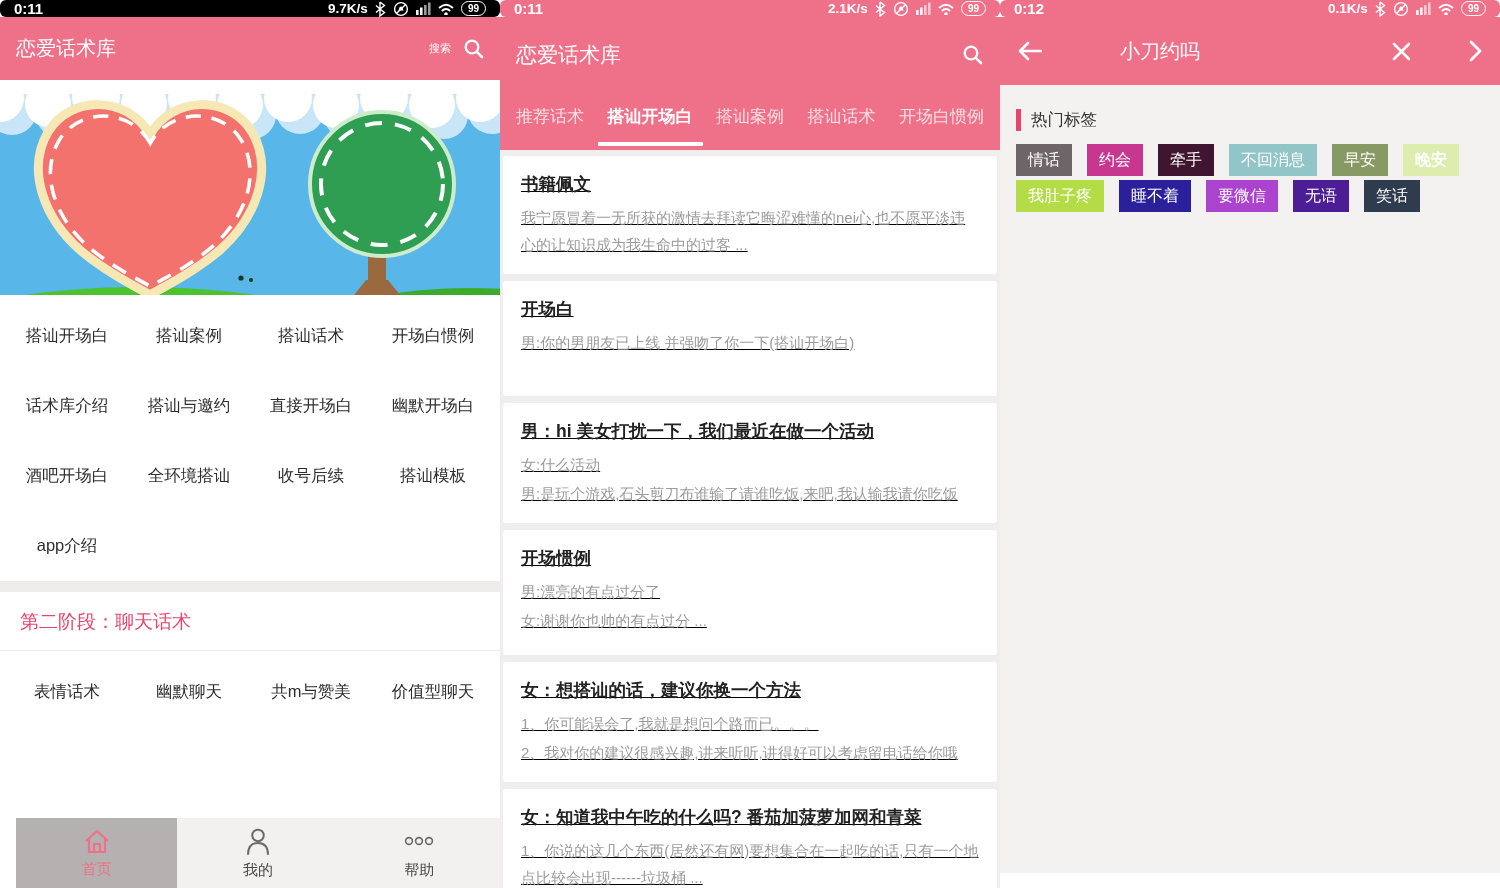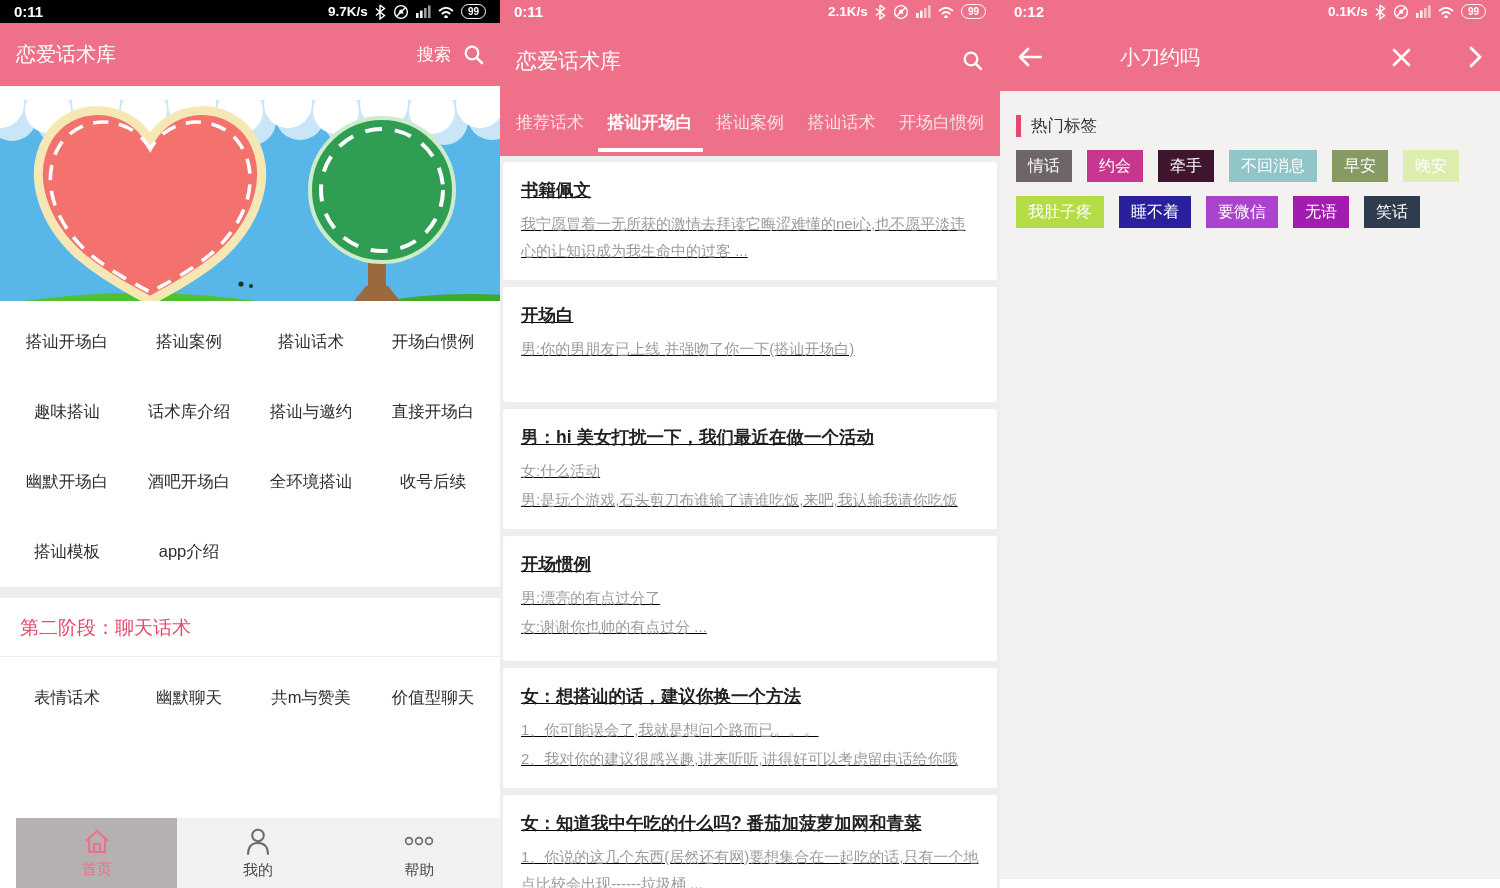--- a/index.html
+++ b/index.html
@@ -7,35 +7,35 @@
     --accent:#e8476d;
     --ink:#333;
     --gray-text:#9b9b9b;
   }
   *{box-sizing:border-box;margin:0;padding:0;}
   body{font-family:"Liberation Sans",sans-serif;background:#222;}
   .stage{width:1500px;height:888px;display:flex;overflow:hidden;background:#fff;}
   .screen{width:500px;height:888px;position:relative;overflow:hidden;background:#fff;flex:0 0 500px;}
 
   
-  .statusbar{height:23px;display:flex;align-items:center;justify-content:space-between;
-    padding:8px 14px;color:#fff;font-size:15px;font-weight:bold;}
+  .statusbar{height:17px;display:flex;align-items:center;justify-content:space-between;
+    padding:8px 14px;color:#fff;font-size:15px;font-weight:bold;border-radius:6px;}
   .statusbar.dark{background:#000;}
   .statusbar.pink{background:var(--pink);}
   .sb-right{display:flex;align-items:center;gap:7px;font-size:13.5px;}
   .battery{border:1.5px solid #fff;border-radius:8px;font-size:10px;line-height:13px;
     padding:0 6px;height:15px;font-weight:bold;}
 
   
   .appbar{background:var(--pink);color:#fff;display:flex;align-items:center;padding:0 16px;}
   .appbar .title{flex:1;font-size:20px;}
   .s1 .appbar{height:63px;}
   .s2 .appbar{height:76px;}
   .s2 .appbar .title{font-size:21px;}
-  .search-label{font-size:17px;margin-right:12px;}
+  .search-label{font-size:11px;margin-right:12px;}
   .iconbtn{display:flex;align-items:center;justify-content:center;}
 
   
   .banner{height:215px;overflow:hidden;line-height:0;}
   .banner svg{display:block;}
 
   
   .section-title{padding:17px 20px 15px;font-size:19px;color:var(--accent);
     border-bottom:1px solid #f0eeee;background:#fff;}
   .grid{display:grid;grid-template-columns:repeat(4,1fr);padding:6px 6px 0;}
@@ -70,21 +70,21 @@
   .card.c5{min-height:90px;}
   .card.c6{min-height:119px;}
 
   
   .s3 .appbar{height:68px;padding:0 18px;gap:16px;}
   .s3 .appbar .title{flex:1;font-size:20px;margin-left:62px;}
   .s3 .close{margin-right:42px;}
   .content3{background:#f4f2f1;height:788px;padding:16px 16px;}
   .panel-title{display:flex;align-items:center;font-size:16.5px;color:#333;margin:8px 0 13px;}
   .panel-bar{width:5px;height:22px;background:var(--accent);margin-right:10px;}
-  .tagwrap{display:flex;flex-wrap:wrap;gap:14px 15px;align-items:center;}
+  .tagwrap{display:flex;flex-wrap:wrap;gap:4px 15px;align-items:center;}
   .chip{color:#fff;font-size:16px;padding:5px 12px;height:32px;display:flex;
     align-items:center;cursor:pointer;}
 </style>
 </head>
 <body>
 
 <svg width="0" height="0" style="position:absolute">
   <defs>
     <g id="ic-bt">
         <path d="M5 1 L9.5 4.5 L5 8 L9.5 11.5 L5 15 V1 M5 8 L1 4.5 M5 8 L1 11.5" fill="none" stroke="#fff" stroke-width="1.4"></path>
@@ -194,21 +194,20 @@
         <circle cx="241" cy="198" r="2.6" fill="#16381f"></circle>
         <circle cx="251" cy="200" r="2" fill="#16381f"></circle>
       </svg>
     </div>
 
     <div class="grid">
       <div class="cell">搭讪开场白</div>
       <div class="cell">搭讪案例</div>
       <div class="cell">搭讪话术</div>
       <div class="cell">开场白惯例</div>
-      <div class="cell">趣味搭讪</div>
       <div class="cell">话术库介绍</div>
       <div class="cell">搭讪与邀约</div>
       <div class="cell">直接开场白</div>
       <div class="cell">幽默开场白</div>
       <div class="cell">酒吧开场白</div>
       <div class="cell">全环境搭讪</div>
       <div class="cell">收号后续</div>
       <div class="cell">搭讪模板</div>
       <div class="cell">app介绍</div>
     </div>
@@ -361,23 +360,23 @@
       <div class="panel-title">
         <span class="panel-bar"></span>
         <span>热门标签</span>
       </div>
       <div class="tagwrap">
         <span class="chip" style="background: rgb(110, 101, 104);">情话</span>
         <span class="chip" style="background: rgb(200, 55, 143);">约会</span>
         <span class="chip" style="background: rgb(64, 21, 47);">牵手</span>
         <span class="chip" style="background: rgb(146, 197, 200);">不回消息</span>
         <span class="chip" style="background: rgb(135, 154, 99);">早安</span>
-        <span class="chip" style="background: rgb(220, 237, 174);">晚安</span>
+        <span class="chip" style="background: rgb(220, 237, 174); font-weight: bold;">晚安</span>
         <span class="chip" style="background: rgb(180, 220, 70);">我肚子疼</span>
         <span class="chip" style="background: rgb(42, 32, 156);">睡不着</span>
         <span class="chip" style="background: rgb(172, 67, 206);">要微信</span>
-        <span class="chip" style="background: #a21caf;">无语</span>
+        <span class="chip" style="background: #4c1d95;">无语</span>
         <span class="chip" style="background: rgb(46, 60, 77);">笑话</span>
       </div>
     </div>
   </section>
 
 </div>
 
 </body></html>

